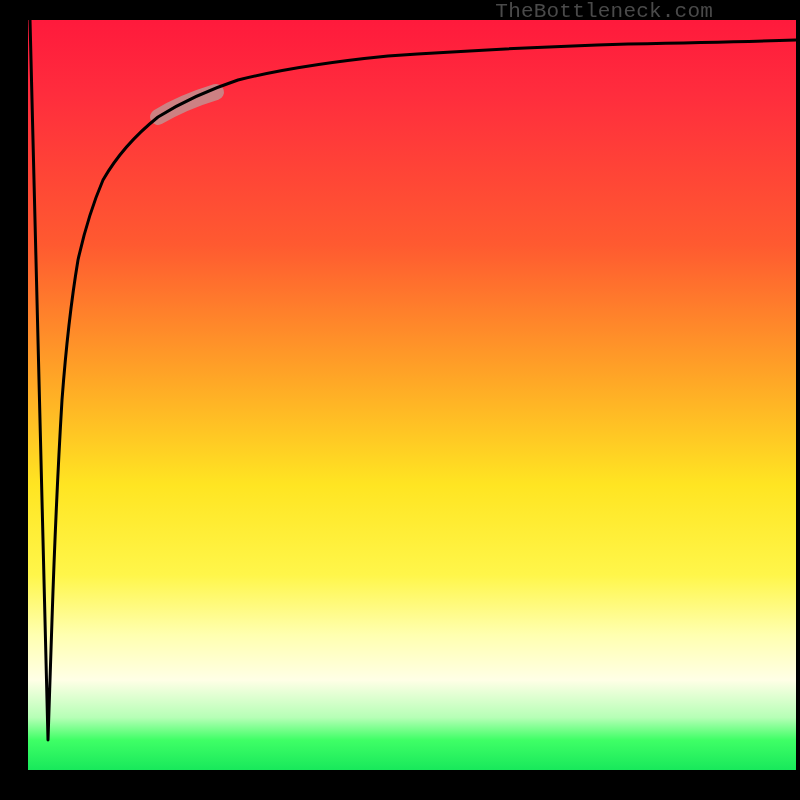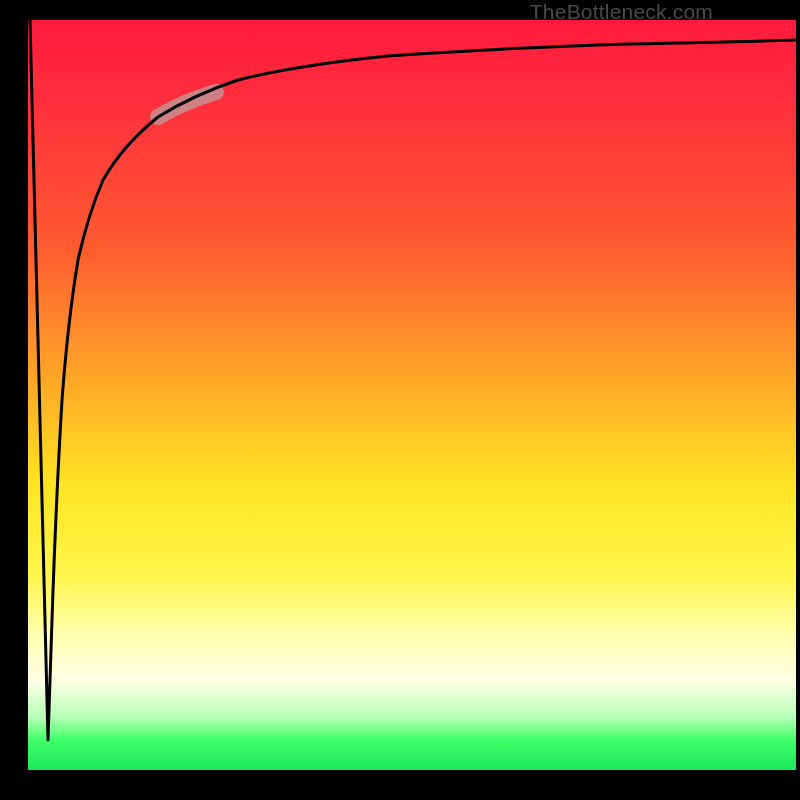--- a/index.html
+++ b/index.html
@@ -8,20 +8,21 @@
     width: 800px;
     height: 800px;
     background: #000;
     font-family: Arial, Helvetica, sans-serif;
     overflow: hidden;
   }
   .stage {
     position: relative;
     width: 719px;
     height: 800px;
+    font-family: Liberation Mono, monospace;
   }
   .plot-area {
     position: absolute;
     left: 28px;
     top: 20px;
     width: 768px;
     height: 750px;
     
     background: linear-gradient(
       to bottom,

